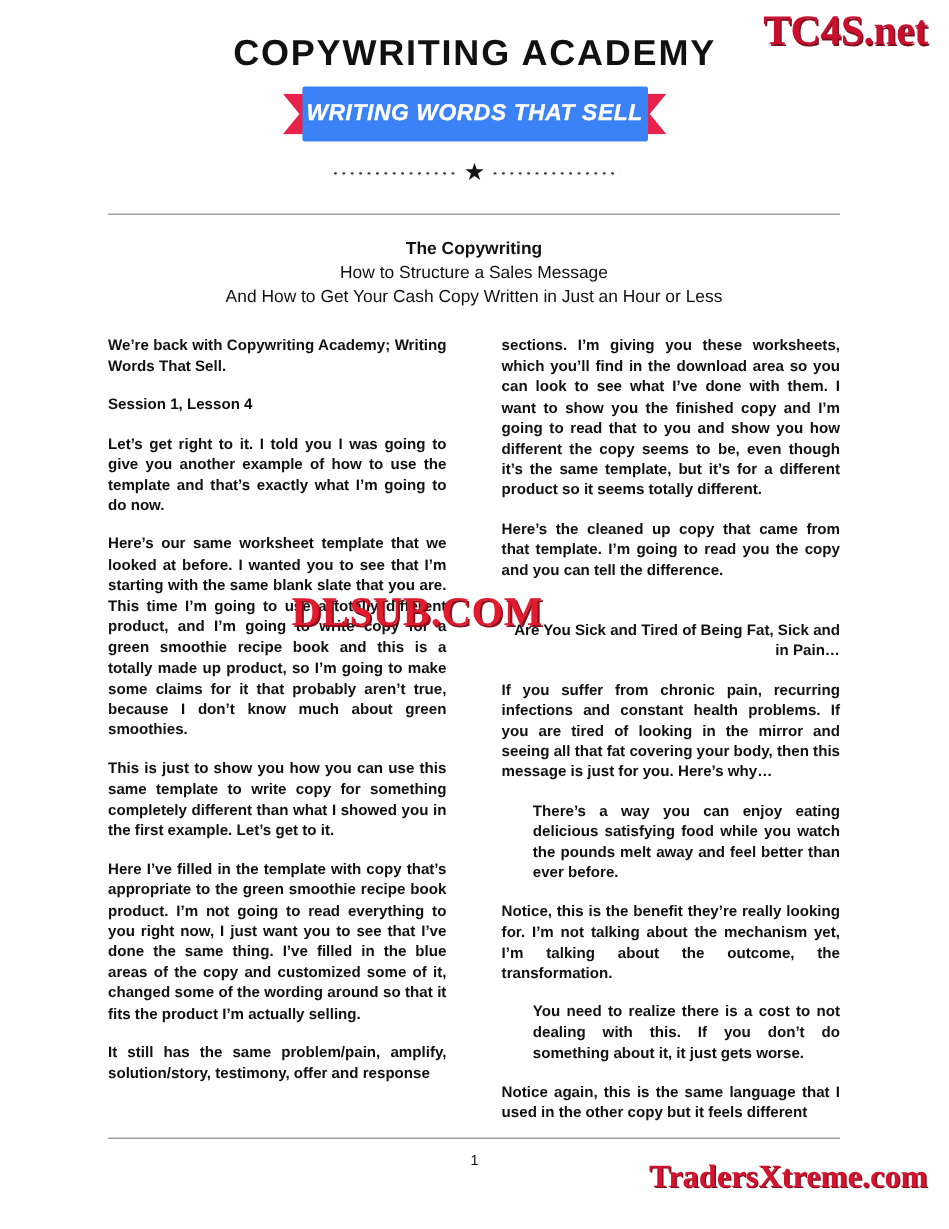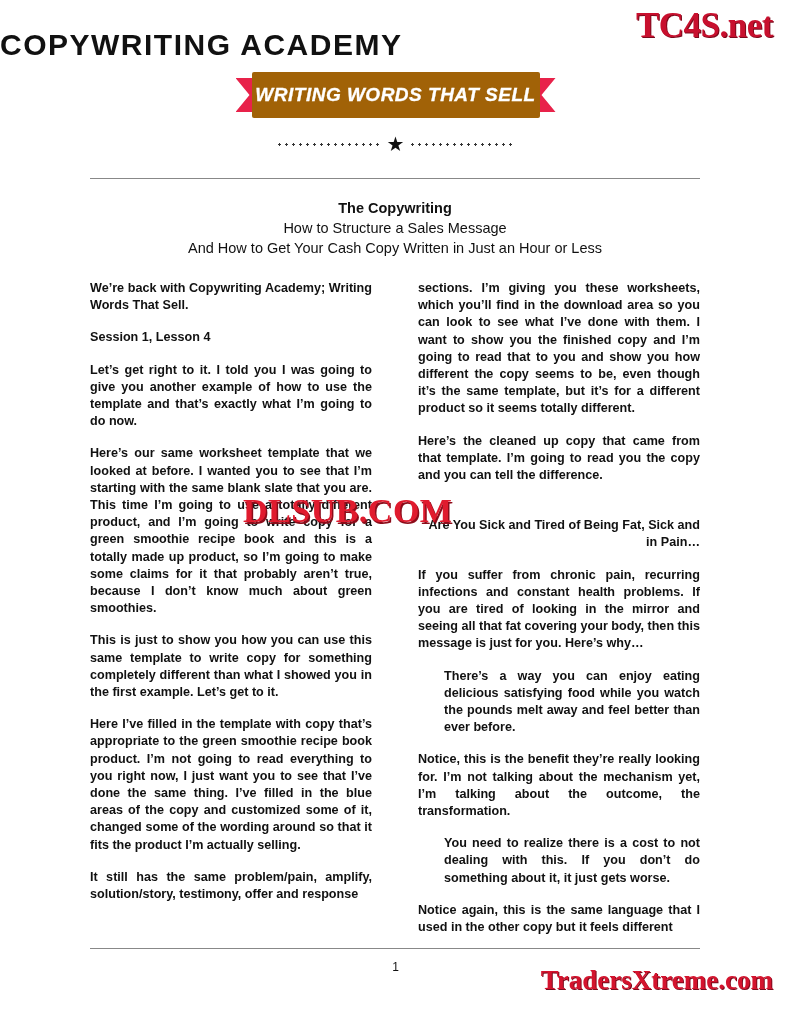--- a/index.html
+++ b/index.html
@@ -58,20 +58,21 @@
     text-shadow: 1.5px 1.5px 0 #8c0c1a;
     z-index: 30;
   }
 
   
   .logo-block {
     position: absolute;
     top: 28px;
     left: 0;
     width: 791px;
+    text-align: center;
   }
   .logo-title {
     font-family: "Liberation Sans", sans-serif;
     font-weight: bold;
     font-size: 30px;
     letter-spacing: 1.5px;
     color: #111111;
   }
   .ribbon-wrap {
     position: relative;
@@ -93,21 +94,21 @@
   .ribbon-tail-right {
     right: 0;
     clip-path: polygon(0 0, 100% 0, calc(100% - 14px) 50%, 100% 100%, 0 100%);
   }
   .ribbon-main {
     position: absolute;
     left: 16px;
     right: 16px;
     top: 0;
     height: 46px;
-    background: #a16207;
+    background: #3b82f6;
     border-radius: 2px;
     display: flex;
     align-items: center;
     justify-content: center;
   }
   .ribbon-text {
     font-family: "Liberation Sans", sans-serif;
     font-weight: bold;
     font-style: italic;
     font-size: 19px;

